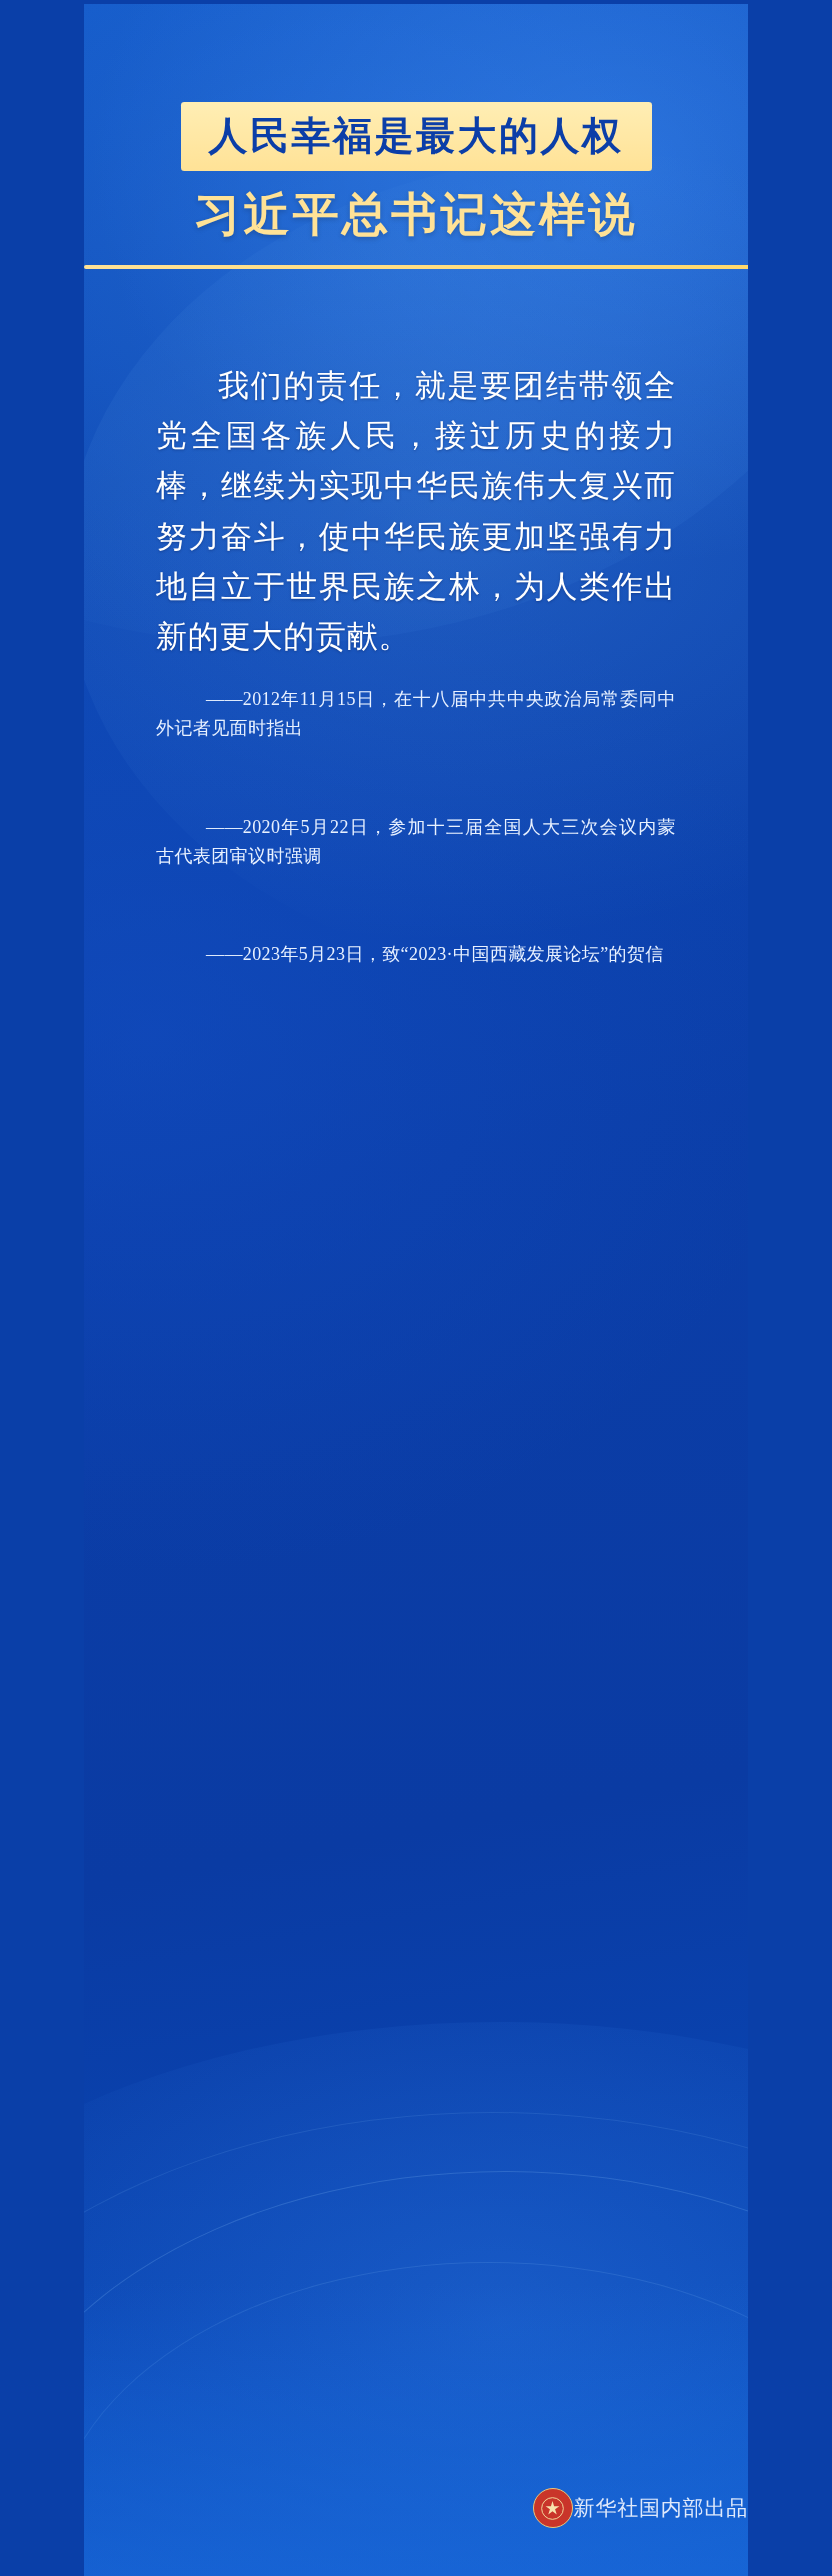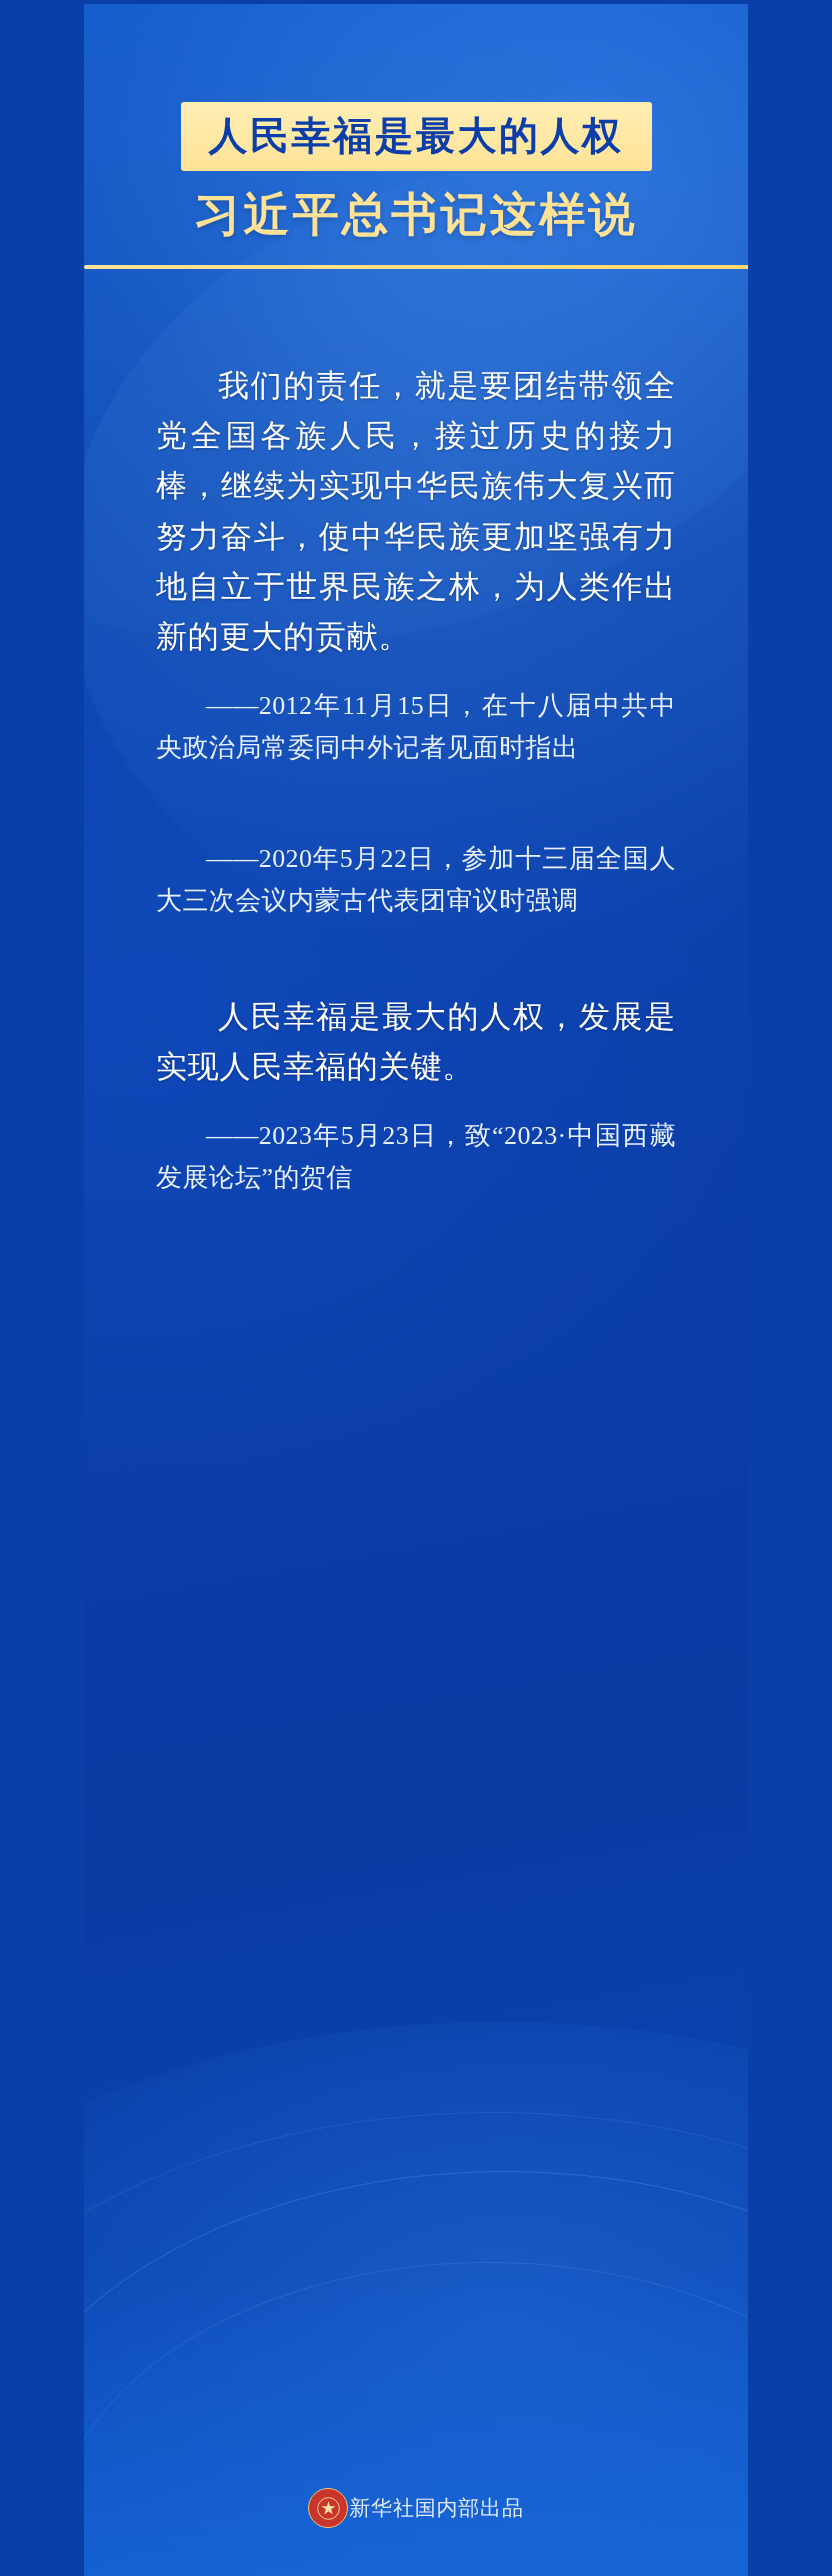--- a/index.html
+++ b/index.html
@@ -108,38 +108,38 @@
     line-height: 1.62;
     font-weight: normal;
     text-indent: 62px;
     letter-spacing: 0.8px;
     text-align: justify;
     text-shadow: 0 0.8px 2.5px rgba(0,20,70,0.35);
     margin: 0;
   }
   .source {
     color: #e8f1ff;
-    font-size: 26px;
+    font-size: 18px;
     line-height: 1.6;
     margin: 23px 0 0 0;
     text-indent: 50px;
     letter-spacing: 0.4px;
     text-align: justify;
   }
   .block { margin-bottom: 70px; }
   .block:last-of-type { margin-bottom: 0; }
 
   
   .footer {
     position: absolute;
     left: 0; right: 0;
     bottom: 52px;
     display: flex;
     align-items: center;
-    justify-content: center;
+    justify-content: flex-end;
     gap: 1px;
   }
   .logo {
     width: 38px; height: 38px;
     border-radius: 50%;
     background: #c9352a;
     border: 1.7px solid #e9c77a;
     display: flex;
     align-items: center;
     justify-content: center;
@@ -178,21 +178,20 @@
       <p class="quote">我们的责任，就是要团结带领全党全国各族人民，接过历史的接力棒，继续为实现中华民族伟大复兴而努力奋斗，使中华民族更加坚强有力地自立于世界民族之林，为人类作出新的更大的贡献。</p>
       <p class="source">——2012年11月15日，在十八届中共中央政治局常委同中外记者见面时指出</p>
     </div>
 
 
     <div class="block">
       <p class="source">——2020年5月22日，参加十三届全国人大三次会议内蒙古代表团审议时强调</p>
     </div>
 
     <div class="block">
-      <p class="quote">人民幸福是最大的人权，发展是实现人民幸福的关键。</p>
       <p class="source">——2023年5月23日，致“2023·中国西藏发展论坛”的贺信</p>
     </div>
 
   </div>
 
   <div class="footer">
     <div class="logo">
       <svg width="25" height="25" viewBox="0 0 30 30" aria-hidden="true">
         <circle cx="15" cy="15" r="13" fill="#c9352a" stroke="#f2d79a" stroke-width="1.2"></circle>
         <path d="M15 6 L16.9 12.2 L23.3 12.2 L18.1 16 L20.1 22.2 L15 18.4 L9.9 22.2 L11.9 16 L6.7 12.2 L13.1 12.2 Z" fill="#f7e3ad"></path>

